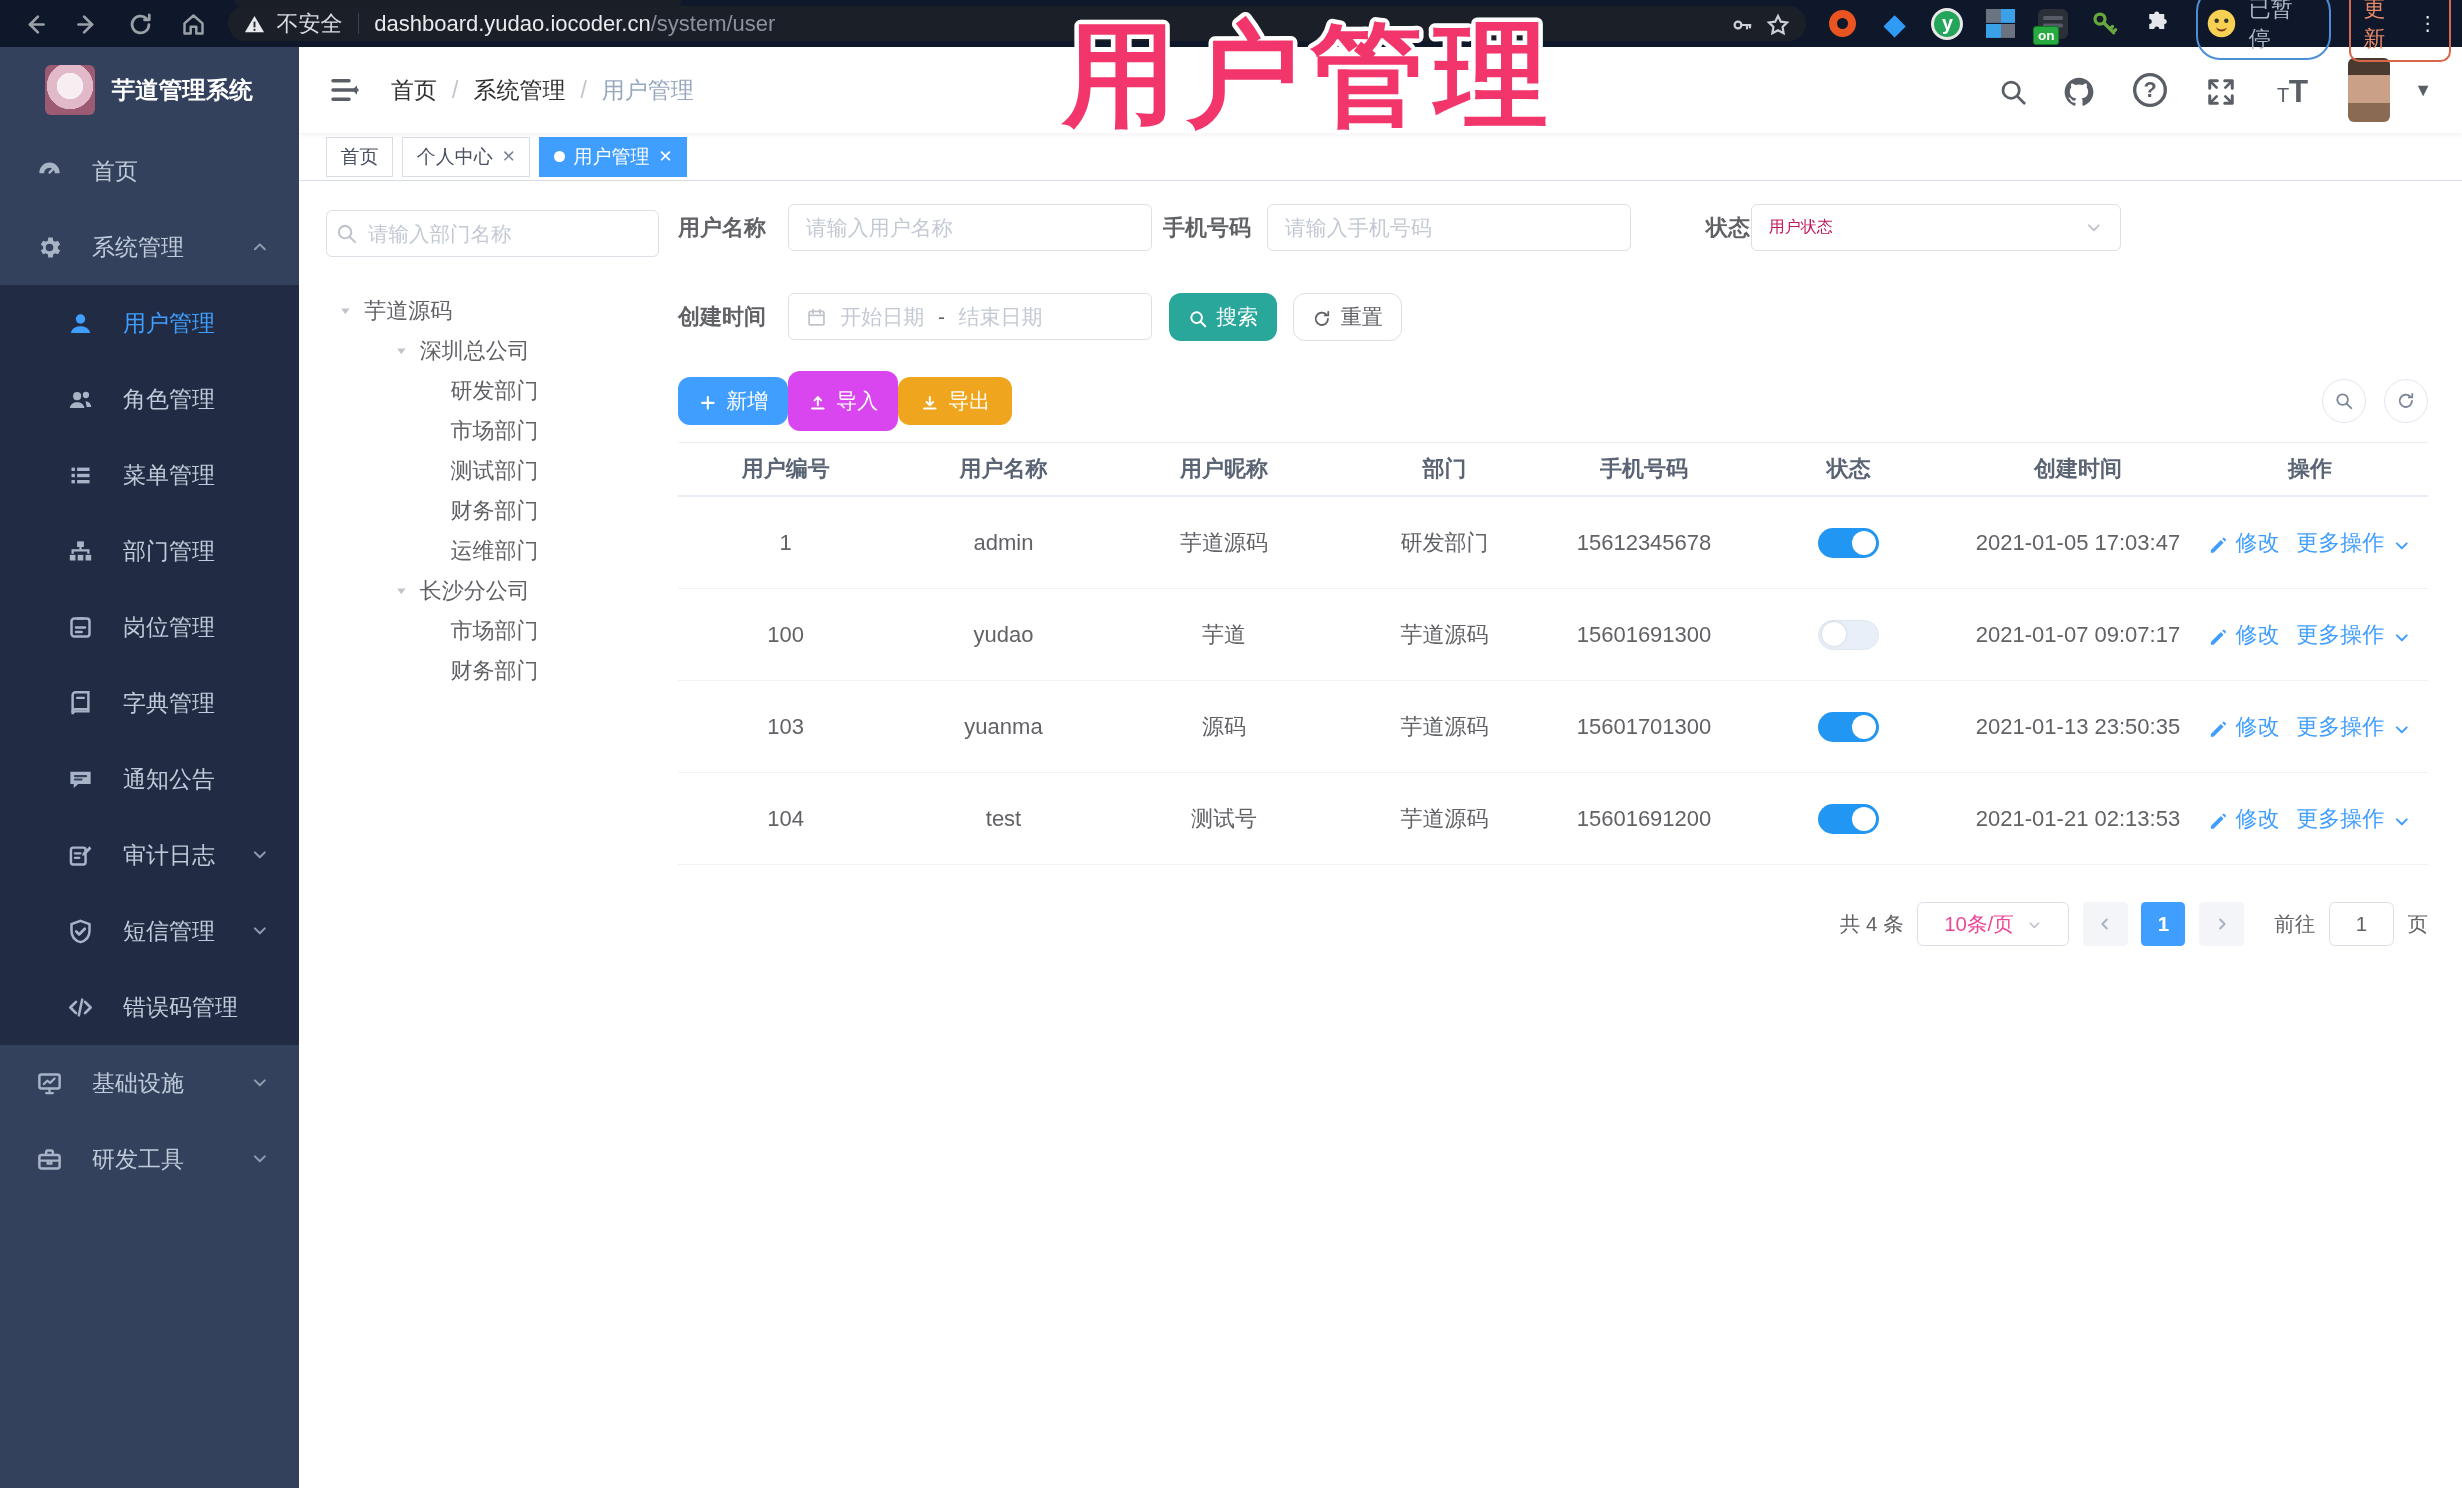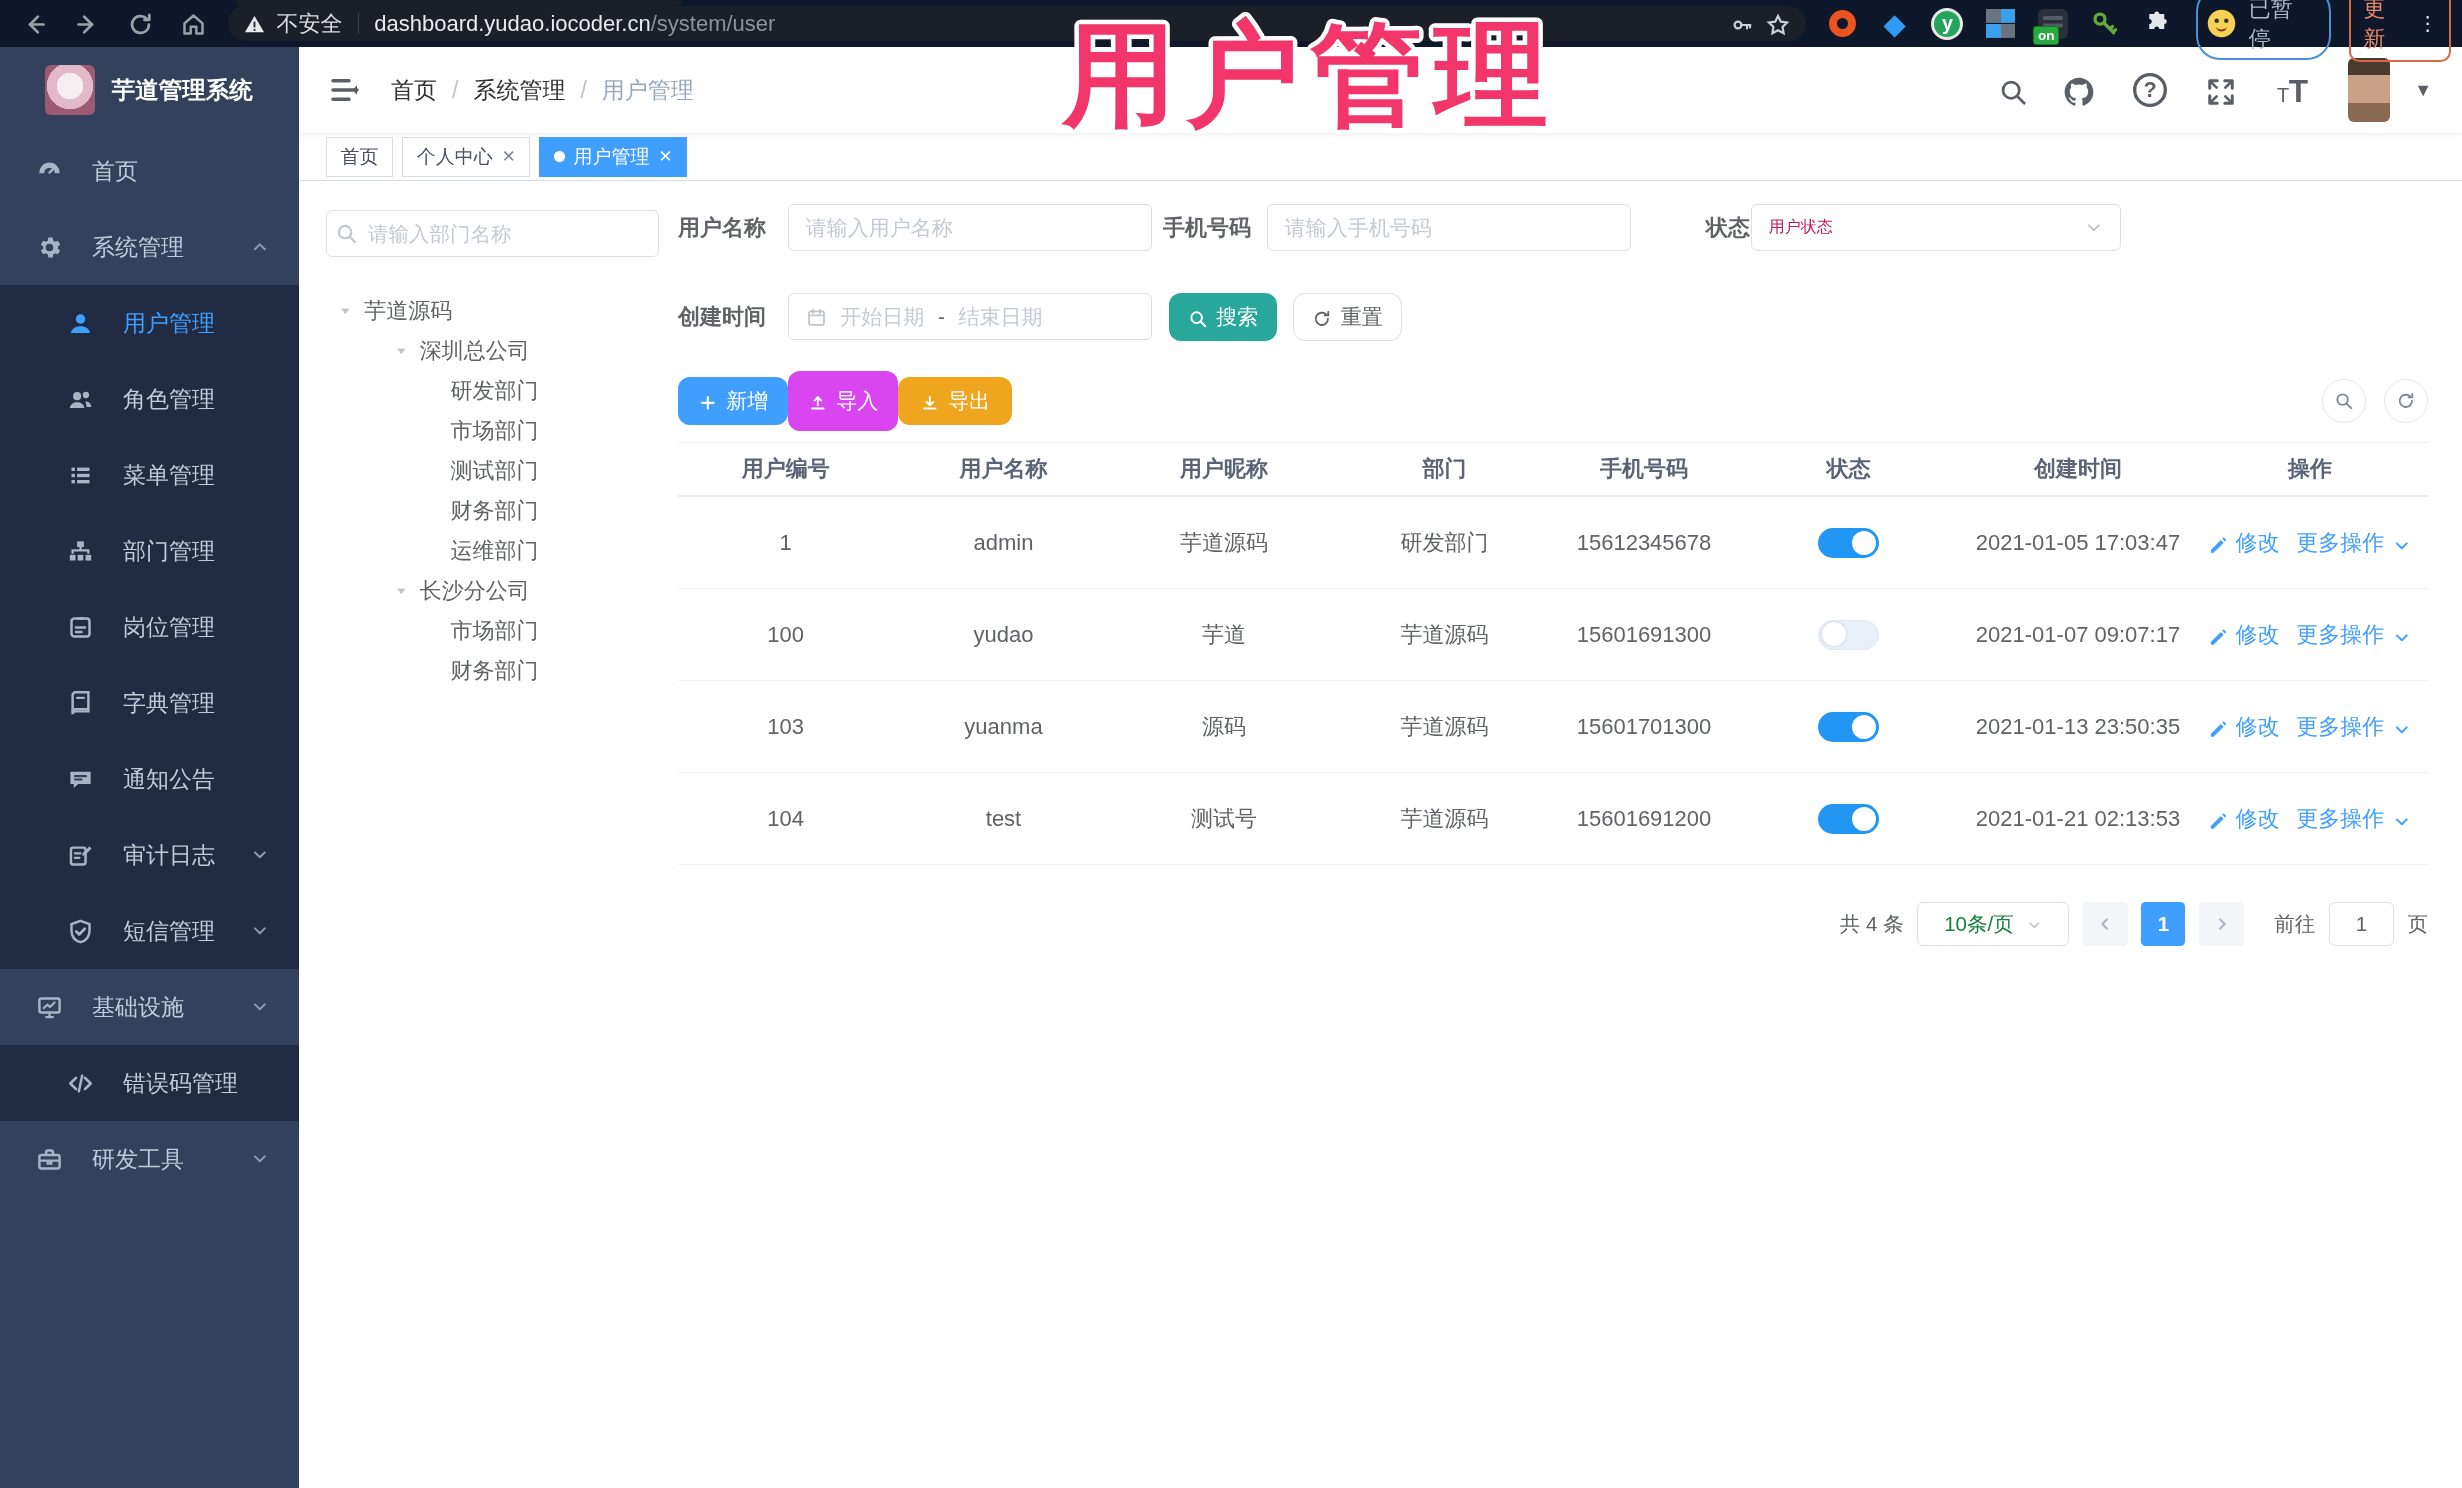--- a/index.html
+++ b/index.html
@@ -128,21 +128,21 @@
   .switch .knob{position:absolute;top:3px;width:24px;height:24px;border-radius:50%;background:#fff}
   .switch.on .knob{right:3px}
   .switch.off .knob{left:2.3px;top:1.5px;box-shadow:0 0 2.3px rgba(120,140,170,.4)}
   .act{color:#409eff;display:flex;align-items:flex-end;gap:7.6px;cursor:pointer;font-size:22px}
   .act .svg{font-size:19.7px}
   .actions{display:flex;gap:16.7px;justify-content:center}
 
   
   .pager{position:absolute;right:34px;top:721px;display:flex;align-items:center;gap:13.6px;font-size:20.5px;color:#606266}
   .pg-size{width:152px;height:44px;border:1.5px solid #dcdfe6;border-radius:6px;display:flex;align-items:center;
-    justify-content:center;gap:12px;color:#15803d;cursor:pointer}
+    justify-content:center;gap:12px;color:#ec4899;cursor:pointer}
   .pg-size .svg{color:#c0c4cc;font-size:16.7px}
   .pg-btn{width:45px;height:44px;border-radius:4.5px;background:#f4f5f8;color:#aab2c0;display:flex;align-items:center;justify-content:center;font-size:18px;cursor:pointer}
   .pg-cur{width:44px;height:44px;border-radius:4.5px;background:#409eff;color:#fff;display:flex;align-items:center;justify-content:center;font-weight:bold;cursor:pointer}
   .pg-goto-input{width:65px;height:44px;border:1.5px solid #dcdfe6;border-radius:6px;text-align:center;font-size:20.5px;color:#606266;outline:none;font-family:inherit}
 
   
   .overlay-title{position:absolute;left:1030px;top:10.6px;width:561px;height:136px;z-index:50;pointer-events:none}
   .overlay-title text{font-family:"DejaVu Sans","Liberation Sans",sans-serif;font-weight:bold}
 </style>
 </head>
@@ -354,42 +354,42 @@
                 <path d="M8.2 12l2.6 2.6 5-5" fill="none" stroke="currentColor" stroke-width="2.4" stroke-linecap="round" stroke-linejoin="round"></path>
               </svg>
             </span>
             <span class="mi-label">短信管理</span>
             <span class="mi-chevron down">
               <svg class="svg" viewBox="0 0 24 24">
                 <path d="M6 9l6 6 6-6" fill="none" stroke="currentColor" stroke-width="2.4" stroke-linecap="round" stroke-linejoin="round"></path>
               </svg>
             </span>
           </div>
+          <div class="menu-item sub">
+            <span class="mi-icon">
+              <svg class="svg" viewBox="0 0 24 24">
+                <path d="M8 7l-5 5 5 5M16 7l5 5-5 5" fill="none" stroke="currentColor" stroke-width="2.4" stroke-linecap="round" stroke-linejoin="round"></path>
+                <path d="M13.5 5l-3 14" stroke="currentColor" stroke-width="2.2" stroke-linecap="round"></path>
+              </svg>
+            </span>
+            <span class="mi-label">错误码管理</span>
+          </div>
           <div class="menu-item">
             <span class="mi-icon">
               <svg class="svg" viewBox="0 0 24 24">
                 <rect x="3" y="4" width="18" height="12.5" rx="1.8" fill="none" stroke="currentColor" stroke-width="2.2"></rect>
                 <path d="M9 20.5h6M12 16.5v4M7 12.5l3-3 2.5 2 4-4" fill="none" stroke="currentColor" stroke-width="2" stroke-linecap="round" stroke-linejoin="round"></path>
               </svg>
             </span>
             <span class="mi-label">基础设施</span>
             <span class="mi-chevron down">
               <svg class="svg" viewBox="0 0 24 24">
                 <path d="M6 9l6 6 6-6" fill="none" stroke="currentColor" stroke-width="2.4" stroke-linecap="round" stroke-linejoin="round"></path>
               </svg>
             </span>
-          </div>
-          <div class="menu-item sub">
-            <span class="mi-icon">
-              <svg class="svg" viewBox="0 0 24 24">
-                <path d="M8 7l-5 5 5 5M16 7l5 5-5 5" fill="none" stroke="currentColor" stroke-width="2.4" stroke-linecap="round" stroke-linejoin="round"></path>
-                <path d="M13.5 5l-3 14" stroke="currentColor" stroke-width="2.2" stroke-linecap="round"></path>
-              </svg>
-            </span>
-            <span class="mi-label">错误码管理</span>
           </div>
           <div class="menu-item">
             <span class="mi-icon">
               <svg class="svg" viewBox="0 0 24 24">
                 <rect x="3" y="8" width="18" height="12" rx="2" fill="none" stroke="currentColor" stroke-width="2.2"></rect>
                 <path d="M9 8V5.5A1.5 1.5 0 0 1 10.5 4h3A1.5 1.5 0 0 1 15 5.5V8M3 13h18M10.5 13v2.5h3V13" fill="none" stroke="currentColor" stroke-width="2.2"></path>
               </svg>
             </span>
             <span class="mi-label">研发工具</span>
             <span class="mi-chevron down">

